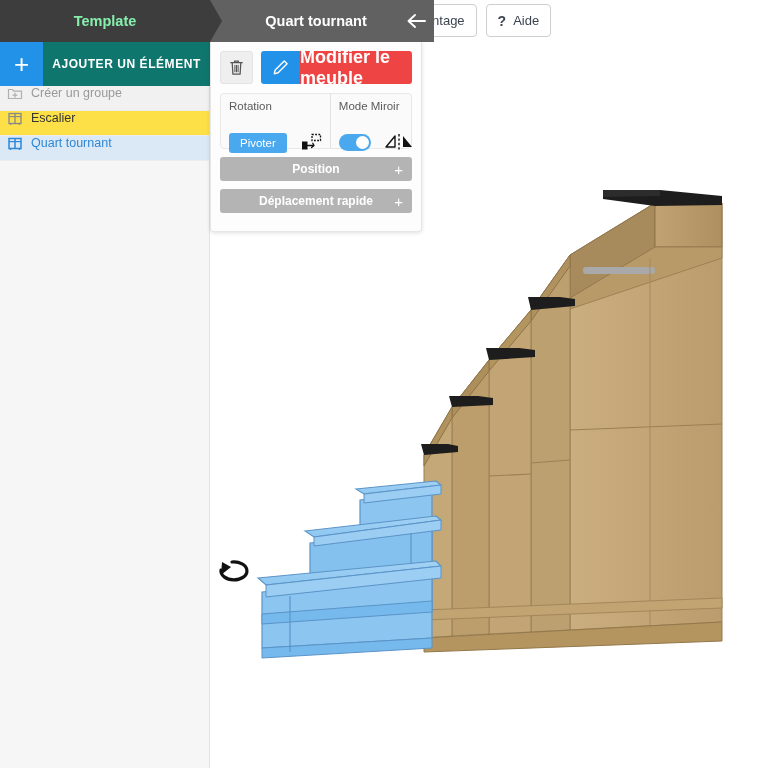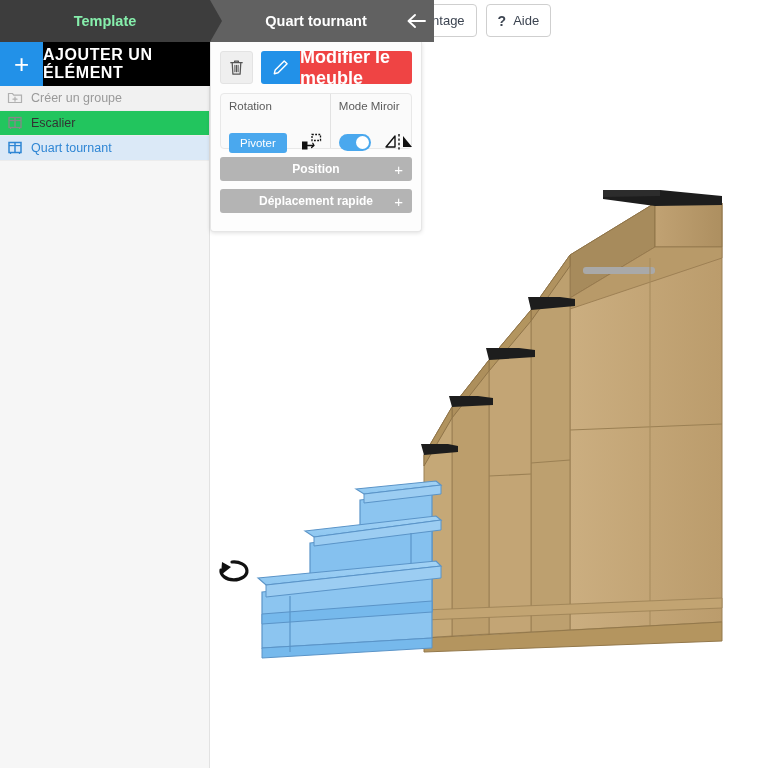--- a/index.html
+++ b/index.html
@@ -56,30 +56,30 @@
     position: absolute; left: 0; top: 42px; width: 210px; height: 726px;
     background: #f6f6f6; border-right: 1px solid #e2e2e2; z-index: 15;
   }
   .add-row { display: flex; height: 44px; width: 210px; }
   .add-plus {
     width: 43px; background: #2291e8; color: #fff;
     display: flex; align-items: center; justify-content: center;
     font-size: 26px; font-weight: 300; line-height: 1;
   }
   .add-label {
-    flex: 1; background: #000000; color: #fff;
-    display: flex; align-items: center; justify-content: center;
-    font-size: 16px; font-weight: bold; letter-spacing: .55px;
+    flex: 1; background: #0f766e; color: #fff;
+    display: flex; align-items: center; justify-content: center;
+    font-size: 12px; font-weight: bold; letter-spacing: .55px;
   }
   .tree-item {
-    height: 25px; display: flex; align-items: center; gap: 8px;
+    height: 25px; display: flex; gap: 8px;
     padding-left: 7px; font-size: 12.5px; border-bottom: 1px solid #ececec;
   }
   .tree-item.muted { color: #9a9a9a; background: #f1f1f1; }
-  .tree-item.plain { color: #333; background: #22c55e; }
+  .tree-item.plain { color: #333; background: #fde047; }
   .tree-item.sel   { color: #2f86d4; background: #dbe9f7; }
   .ico { width: 16px; height: 16px; flex: 0 0 16px; display:block; }
 
   
   .props {
     position: absolute; left: 210px; top: 42px; width: 212px; height: 190px;
     background: #fdfdfd; border: 1px solid #e6e6e6; border-top: none;
     border-radius: 0 0 4px 4px; z-index: 18; padding: 9px;
     box-shadow: 0 1px 4px rgba(0,0,0,.13);
   }

